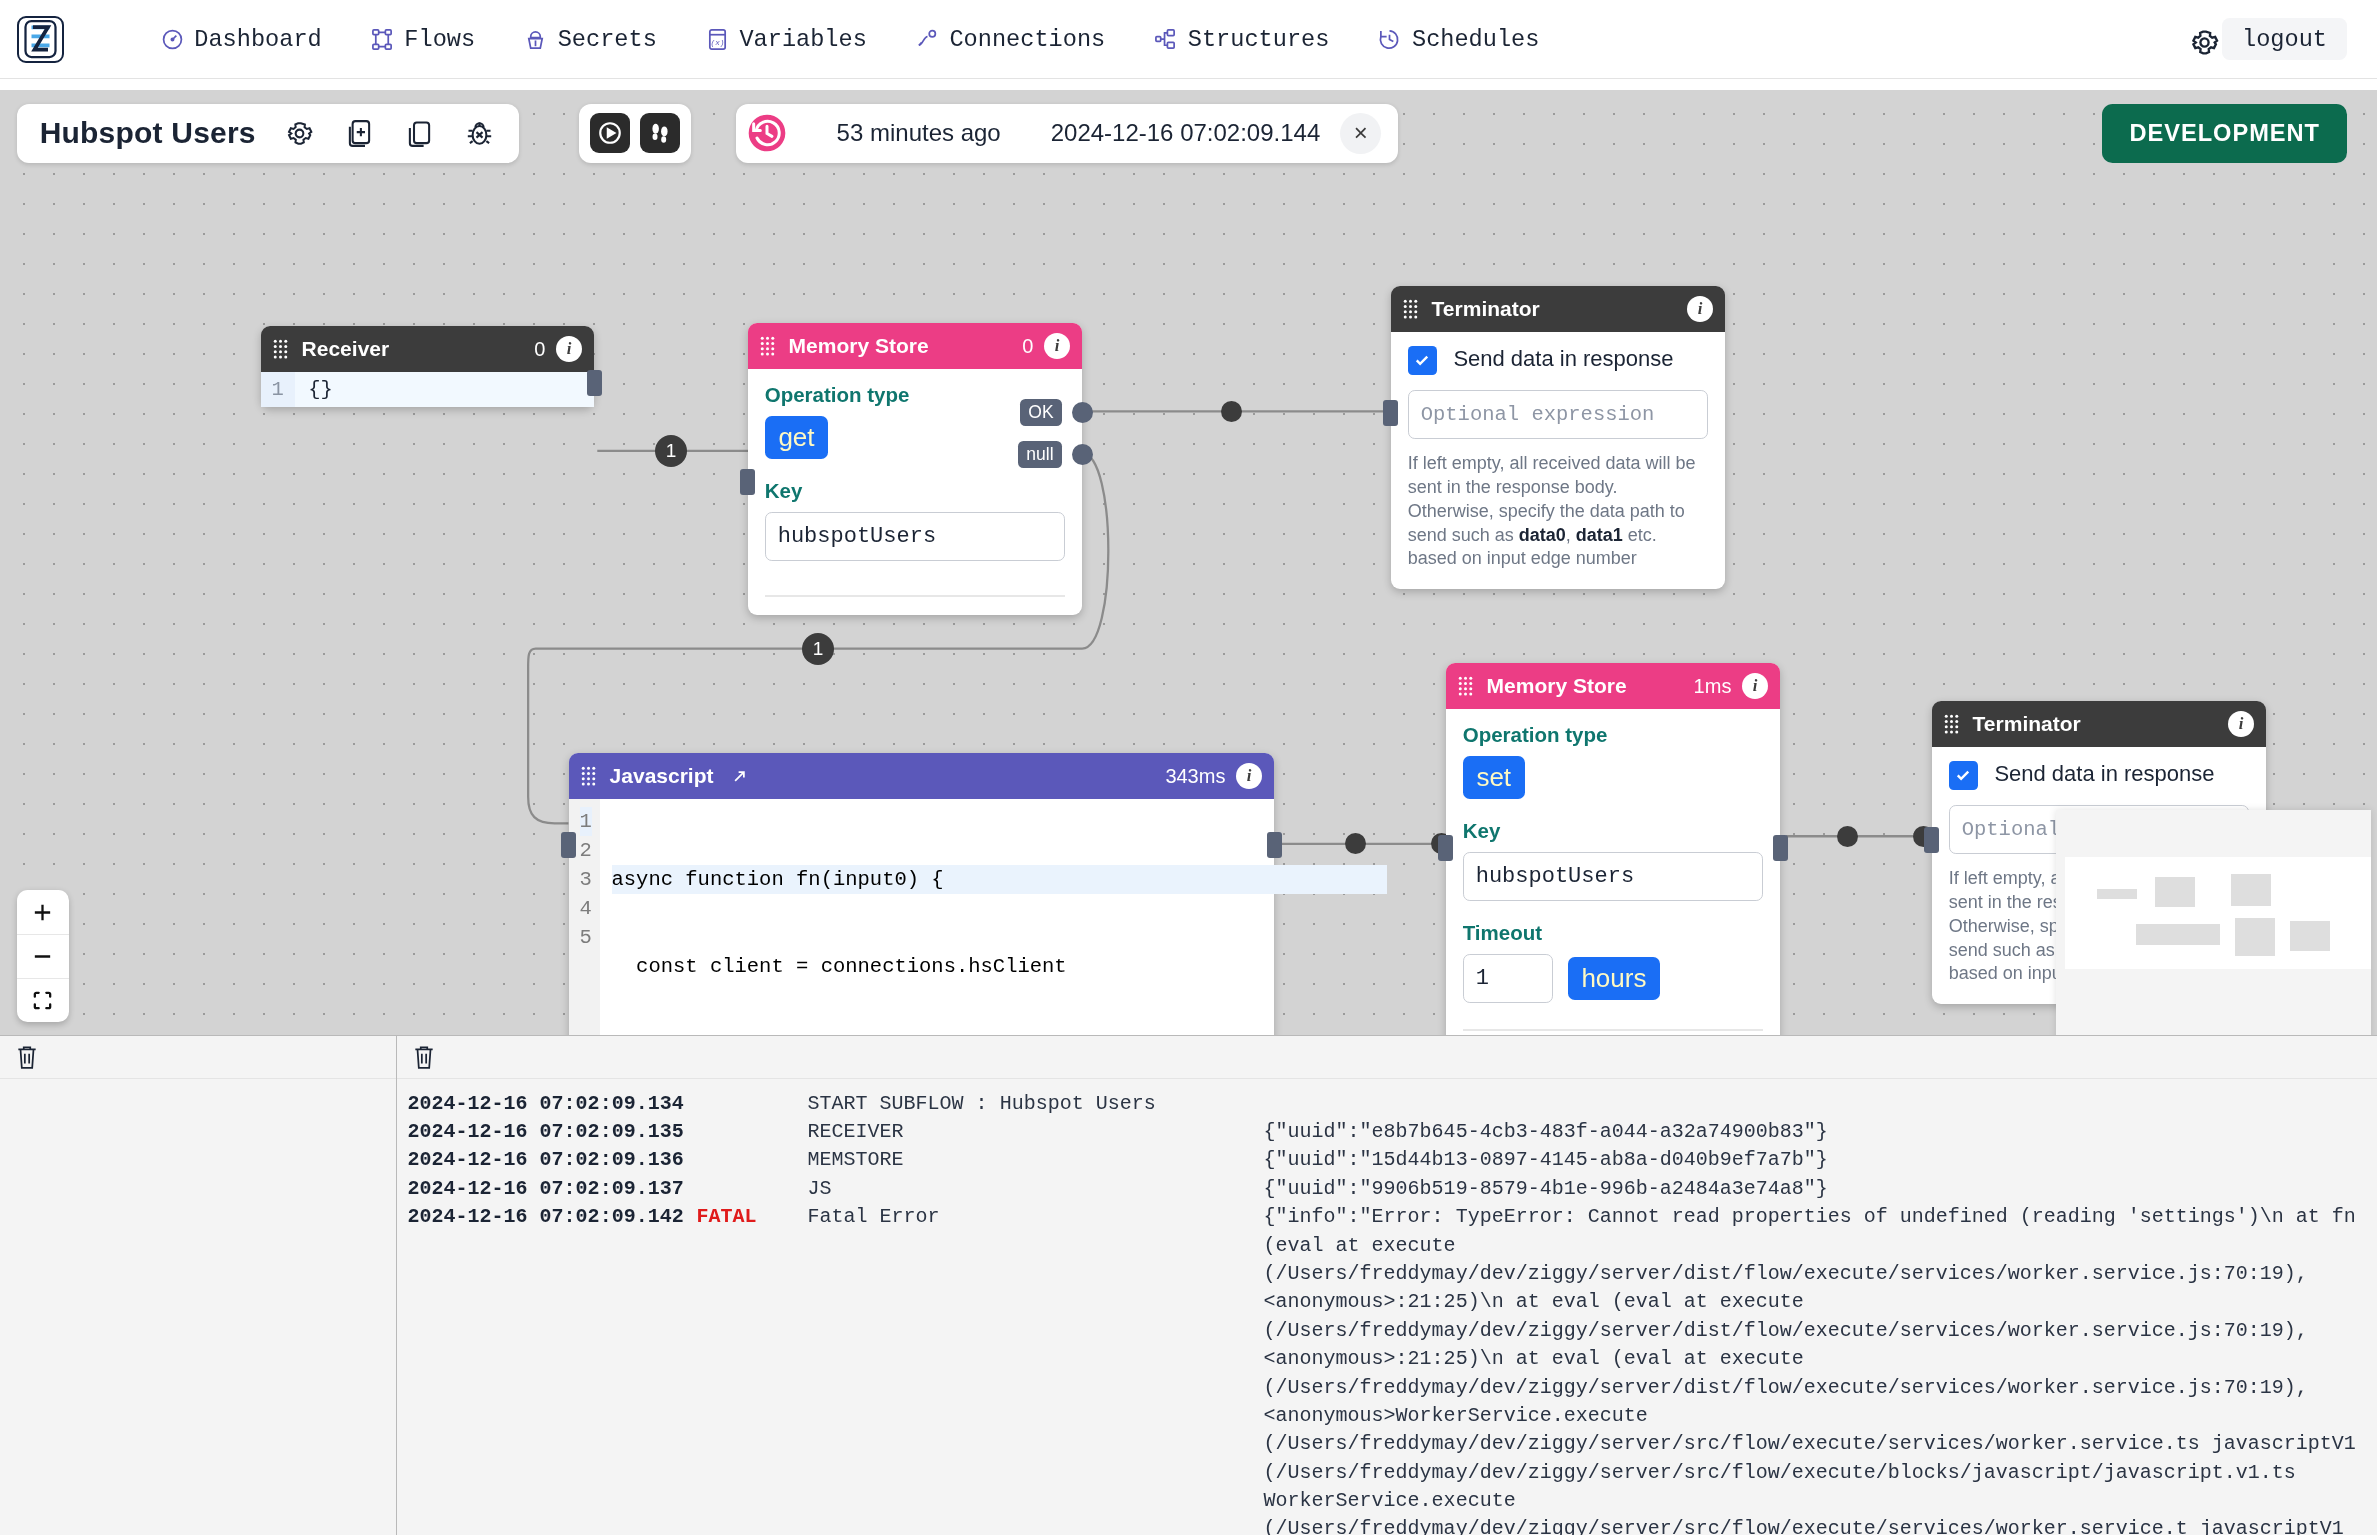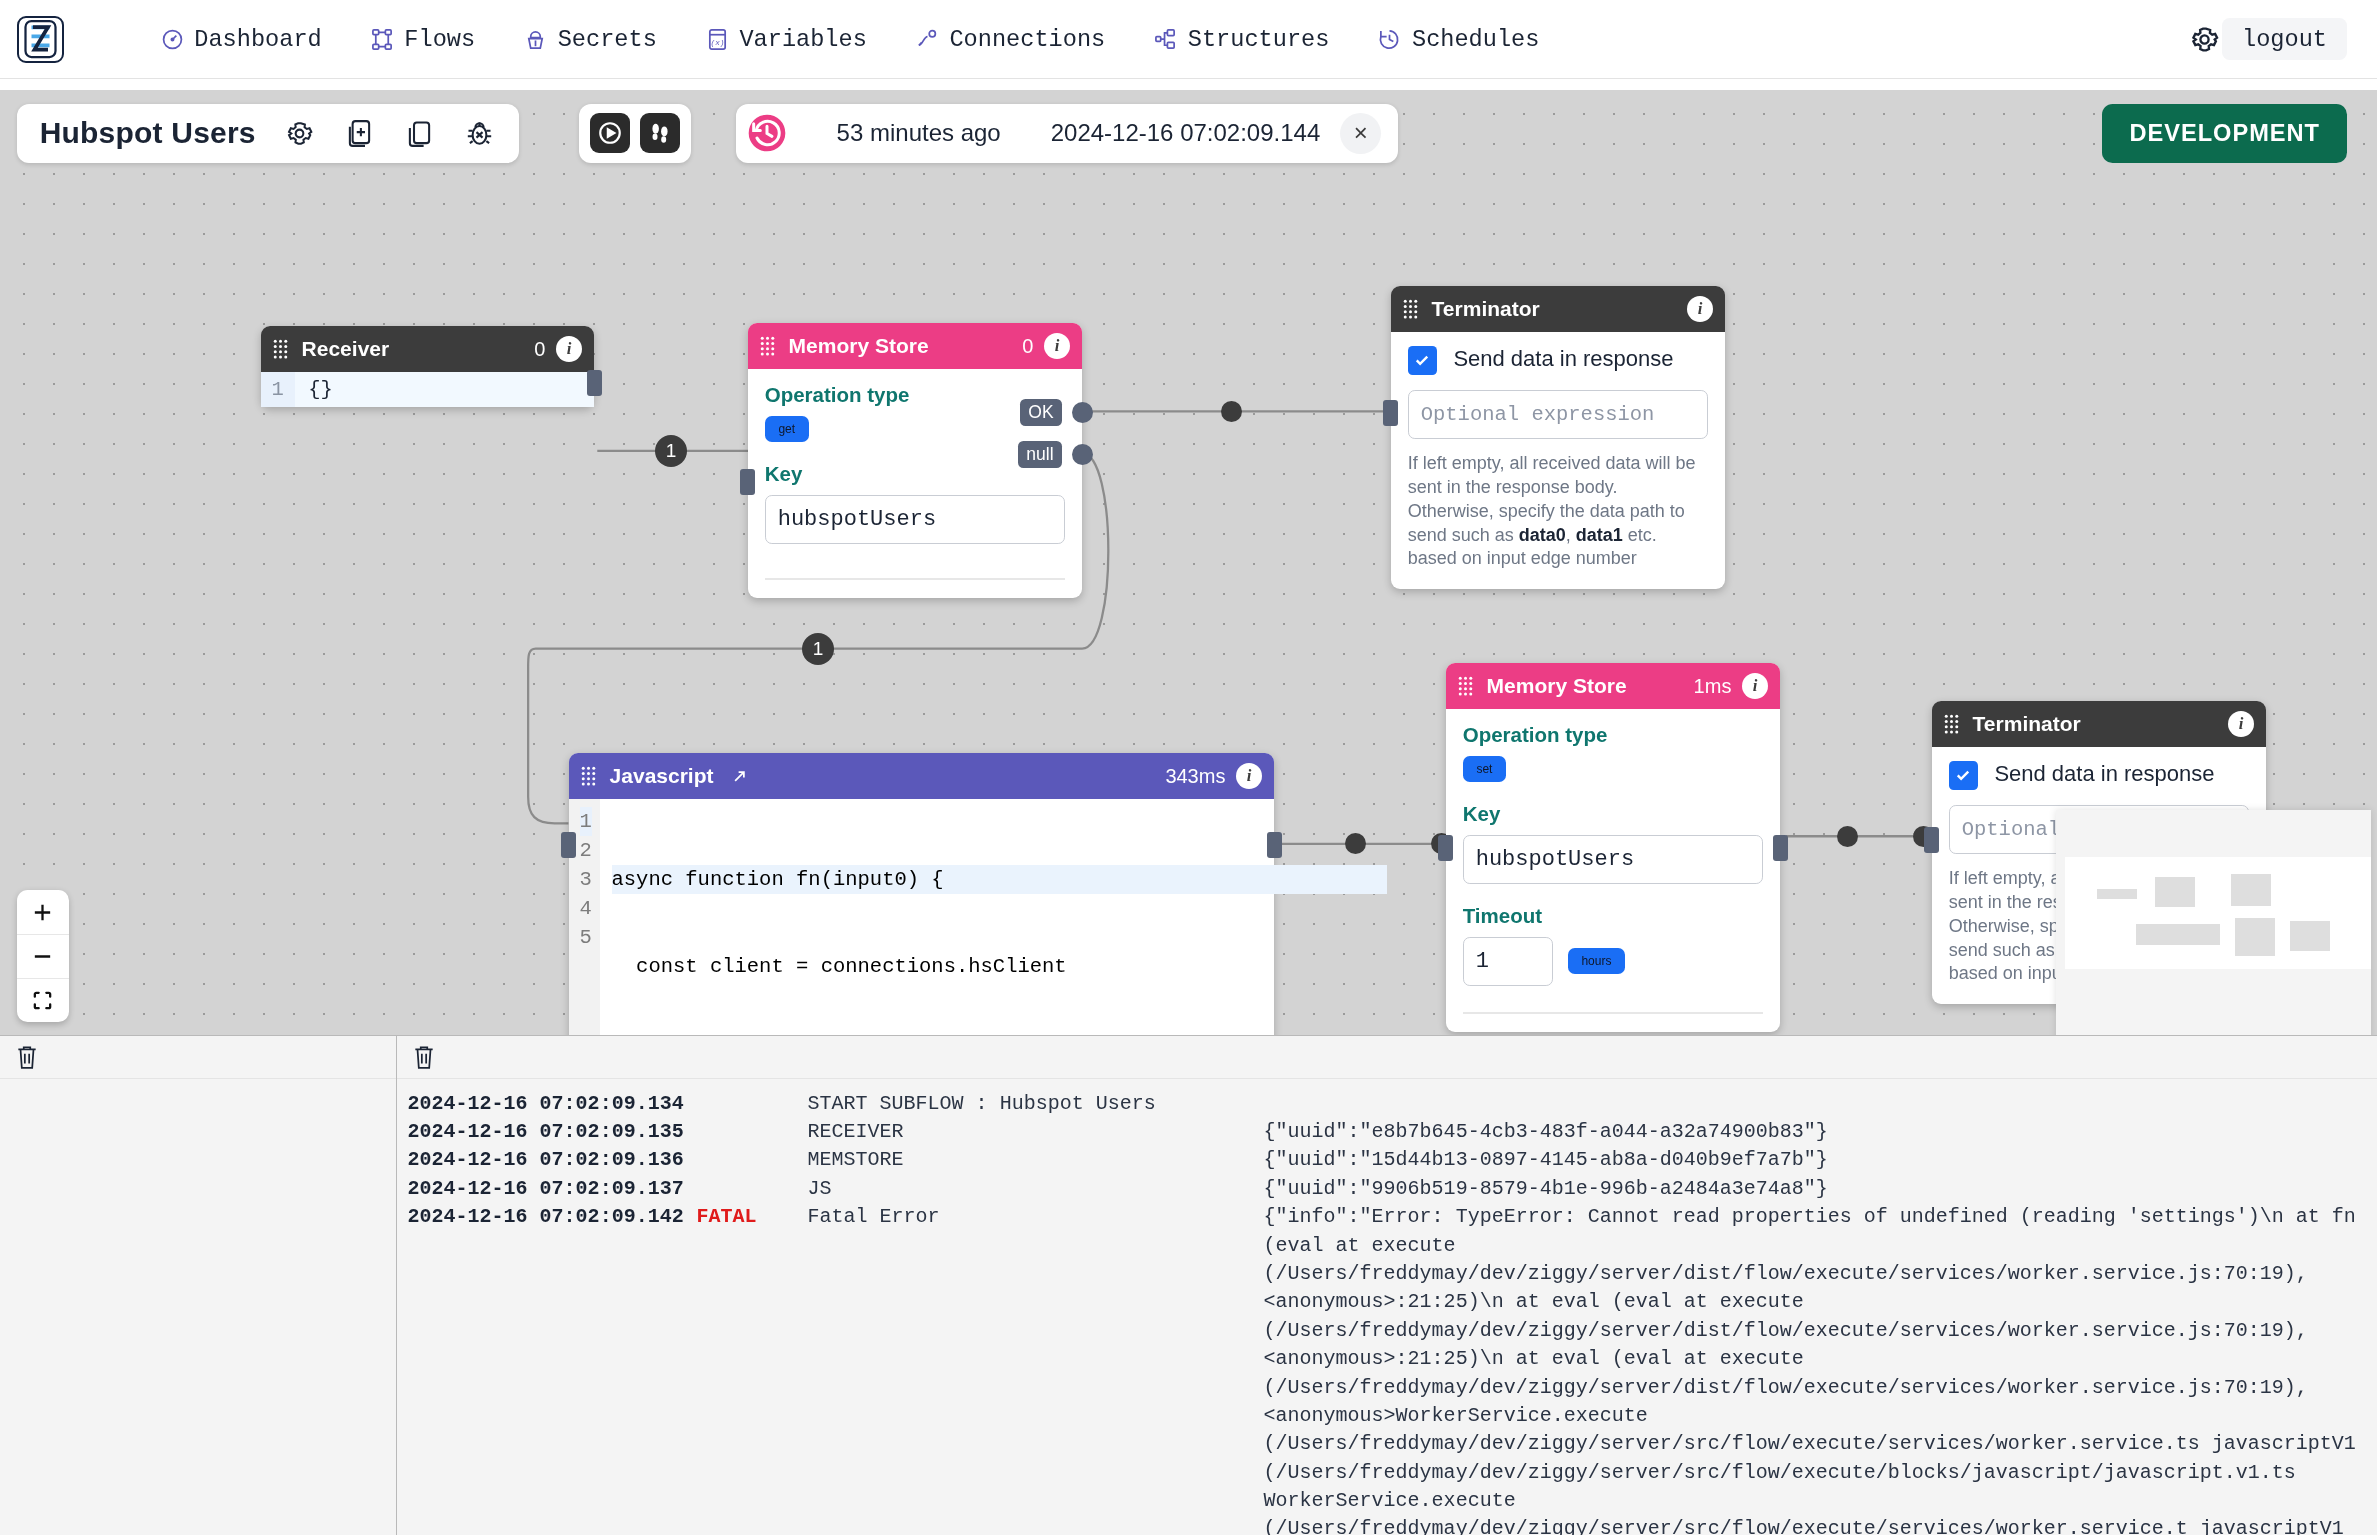--- a/index.html
+++ b/index.html
@@ -24,21 +24,21 @@
     border: 2.3px solid #14233f; display: flex; align-items: center; justify-content: center;
     overflow: hidden;
   }
   .navitems { display: flex; align-items: center; margin-left: 97px; gap: 49px; }
   .navitem {
     display: flex; align-items: center; gap: 10.6px;
     font-size: 23.6px; color: #1b2434; cursor: pointer;
   }
   .navitem .nicon { width: 23px; height: 23px; display:block; }
   .nav-right {
-    margin-left: auto; display: flex; align-items: center; margin-right: 30px;
+    margin-left: auto; display: flex; align-items: flex-end; margin-right: 30px;
   }
   .gear-btn { width: 35px; height: 35px; cursor: pointer; }
   .logout-btn {
     background: #f4f5f7; border-radius: 7.6px; padding: 7.6px 20px;
     font-size: 23.6px; color: #1b2434; cursor: pointer;
   }
 
   
   .canvas {
     position: absolute; top: 90px; left: 0; width: 2377px; height: 956px;
@@ -103,22 +103,22 @@
   .node-dur { margin-left:auto; font-size: 20px; font-weight: 400; }
   .info-i {
     width: 26px; height: 26px; border-radius: 50%; background:#fff;
     display:flex; align-items:center; justify-content:center;
     font-size: 16.7px; font-weight: bold; color:#3c3c3c; font-style: italic;
     font-family: "Liberation Serif", serif; flex:0 0 auto; cursor: pointer;
   }
   .node-body { padding: 13.7px 16.7px 18px 16.7px; }
   .fld-label { font-size: 20.5px; font-weight: bold; color:#0f766e; margin-bottom: 9px; }
   .pill {
-    display:inline-block; background:#1a6ef5; color:#0f172a; border-radius: 6.8px;
-    padding: 6px 13.7px; font-size: 12px; cursor: pointer;
+    display:inline-block; background:#1a6ef5; color:#fef9c3; border-radius: 6.8px;
+    padding: 6px 13.7px; font-size: 26px; cursor: pointer;
   }
   .txtin {
     width: 100%; height: 49px; border:1.1px solid #c9cdd4; border-radius: 6.8px;
     padding: 0 12px; font-size: 22px; color:#1b2434; background:#fff;
     font-family: Liberation Mono, monospace;
   }
   .txtin::placeholder { color:#8e96a5; font-family:"Liberation Mono", monospace; font-size:20.5px; }
   .help {
     font-size: 18px; line-height: 1.32; color:#6e7786; margin-top: 13.7px;
   }

